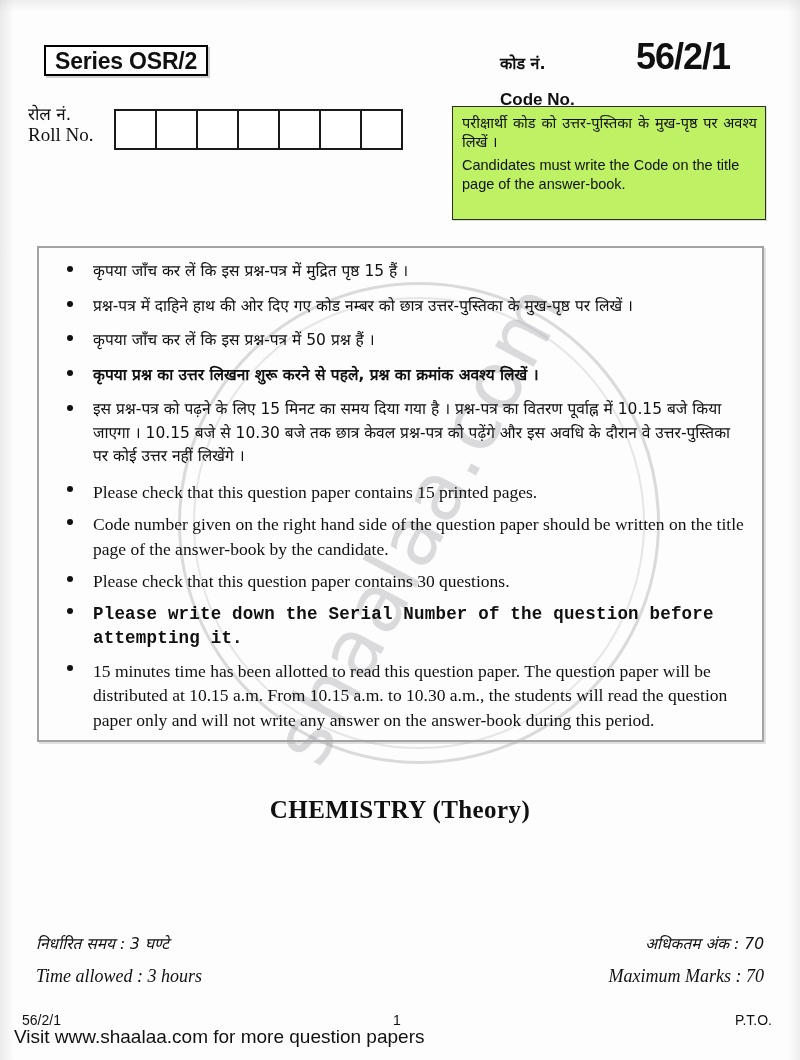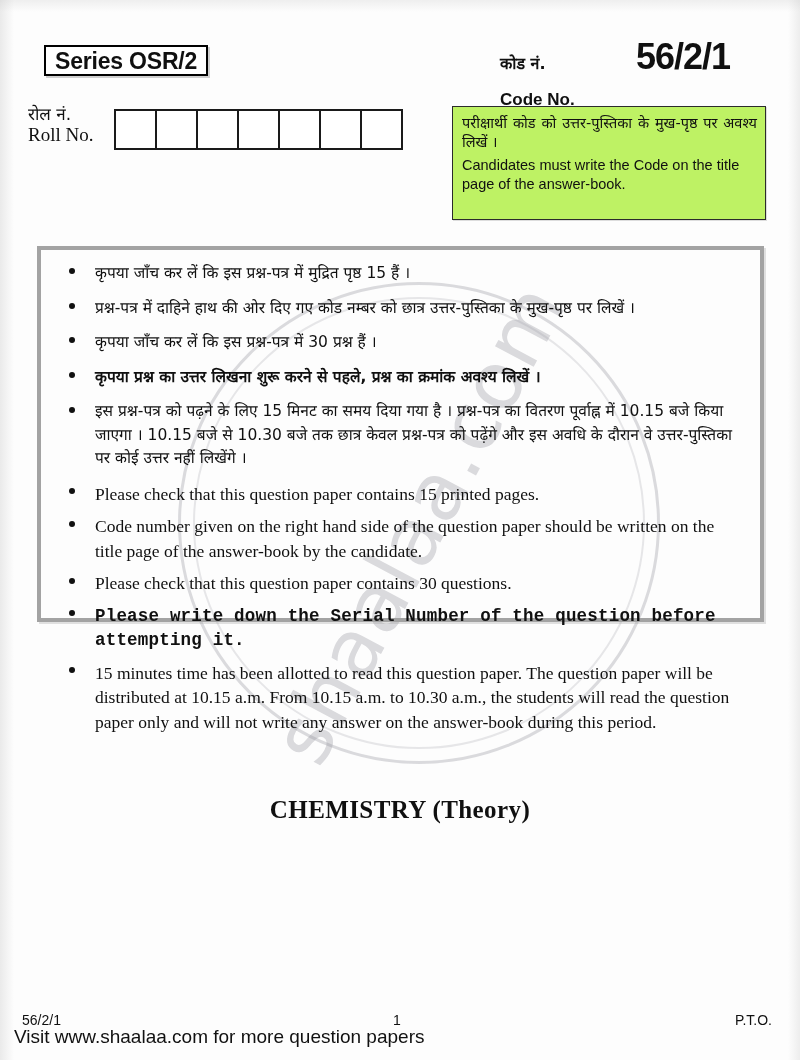--- a/index.html
+++ b/index.html
@@ -178,23 +178,23 @@
     line-height: 1.30;
     margin: 0;
   }
 
   
   .instr-box {
     position: absolute;
     left: 37px;
     top: 246px;
     width: 727px;
-    height: 376px;
+    height: 496px;
     box-sizing: border-box;
-    border: 4px solid #a3a3a3;
+    border: 2px solid #a3a3a3;
     background: transparent;
     box-shadow: 2px 2px 0 rgba(150,150,150,0.28);
   }
   .instr-list {
     list-style: none;
     margin: 0;
     padding: 12px 16px 0 16px;
   }
   .instr-item {
     position: relative;
@@ -338,35 +338,45 @@
 
   <div class="cand-box">
     <p class="cand-hi">परीक्षार्थी कोड को उत्तर-पुस्तिका के मुख-पृष्ठ पर अवश्य लिखें ।</p>
     <p class="cand-en">Candidates must write the Code on the title page of the answer-book.</p>
   </div>
 
   <div class="instr-box">
     <ul class="instr-list" id="instr-list">
         <li class="instr-item item-gap-hi"><span class="bullet"></span><span class="hi-text">कृपया जाँच कर लें कि इस प्रश्न-पत्र में मुद्रित पृष्ठ 15 हैं ।</span></li>
         <li class="instr-item item-gap-hi"><span class="bullet"></span><span class="hi-text">प्रश्न-पत्र में दाहिने हाथ की ओर दिए गए कोड नम्बर को छात्र उत्तर-पुस्तिका के मुख-पृष्ठ पर लिखें ।</span></li>
-        <li class="instr-item item-gap-hi"><span class="bullet"></span><span class="hi-text">कृपया जाँच कर लें कि इस प्रश्न-पत्र में 30 प्रश्न हैं ।</span></li>
+        <li class="instr-item item-gap-hi"><span class="bullet"></span><span class="hi-text">कृपया जाँच कर लें कि इस प्रश्न-पत्र में 50 प्रश्न हैं ।</span></li>
         <li class="instr-item item-gap-hi"><span class="bullet"></span><span class="hi-text bold">कृपया प्रश्न का उत्तर लिखना शुरू करने से पहले, प्रश्न का क्रमांक अवश्य लिखें ।</span></li>
         <li class="instr-item item-gap-hi"><span class="bullet"></span><span class="hi-text">इस प्रश्न-पत्र को पढ़ने के लिए 15 मिनट का समय दिया गया है । प्रश्न-पत्र का वितरण पूर्वाह्न में 10.15 बजे किया जाएगा । 10.15 बजे से 10.30 बजे तक छात्र केवल प्रश्न-पत्र को पढ़ेंगे और इस अवधि के दौरान वे उत्तर-पुस्तिका पर कोई उत्तर नहीं लिखेंगे ।</span></li>
         <li class="instr-item item-gap-en"><span class="bullet"></span><span class="en-text">Please check that this question paper contains 15 printed pages.</span></li>
         <li class="instr-item item-gap-en"><span class="bullet"></span><span class="en-text">Code number given on the right hand side of the question paper should be written on the title page of the answer-book by the candidate.</span></li>
         <li class="instr-item item-gap-en"><span class="bullet"></span><span class="en-text">Please check that this question paper contains 30 questions.</span></li>
         <li class="instr-item item-gap-en"><span class="bullet"></span><span class="en-text bold">Please write down the Serial Number of the question before attempting it.</span></li>
         <li class="instr-item item-gap-en"><span class="bullet"></span><span class="en-text">15 minutes time has been allotted to read this question paper. The question paper will be distributed at 10.15 a.m. From 10.15 a.m. to 10.30 a.m., the students will read the question paper only and will not write any answer on the answer-book during this period.</span></li>
       </ul>
   </div>
 
   <div class="subject">
     <div class="subject-en">CHEMISTRY (Theory)</div>
   </div>
 
+  <div class="meta">
+    <div class="meta-row">
+      <span class="meta-hi">निर्धारित समय : 3 घण्टे</span>
+      <span class="meta-hi">अधिकतम अंक : 70</span>
+    </div>
+    <div class="meta-row">
+      <span class="meta-en">Time allowed : 3 hours</span>
+      <span class="meta-en">Maximum Marks : 70</span>
+    </div>
+  </div>
 
   <div class="footer">
     <span>56/2/1</span>
     <span class="footer-page">1</span>
     <span>P.T.O.</span>
   </div>
 
   <div class="shaalaa-overlay">Visit www.shaalaa.com for more question papers</div>
 
 </div>

